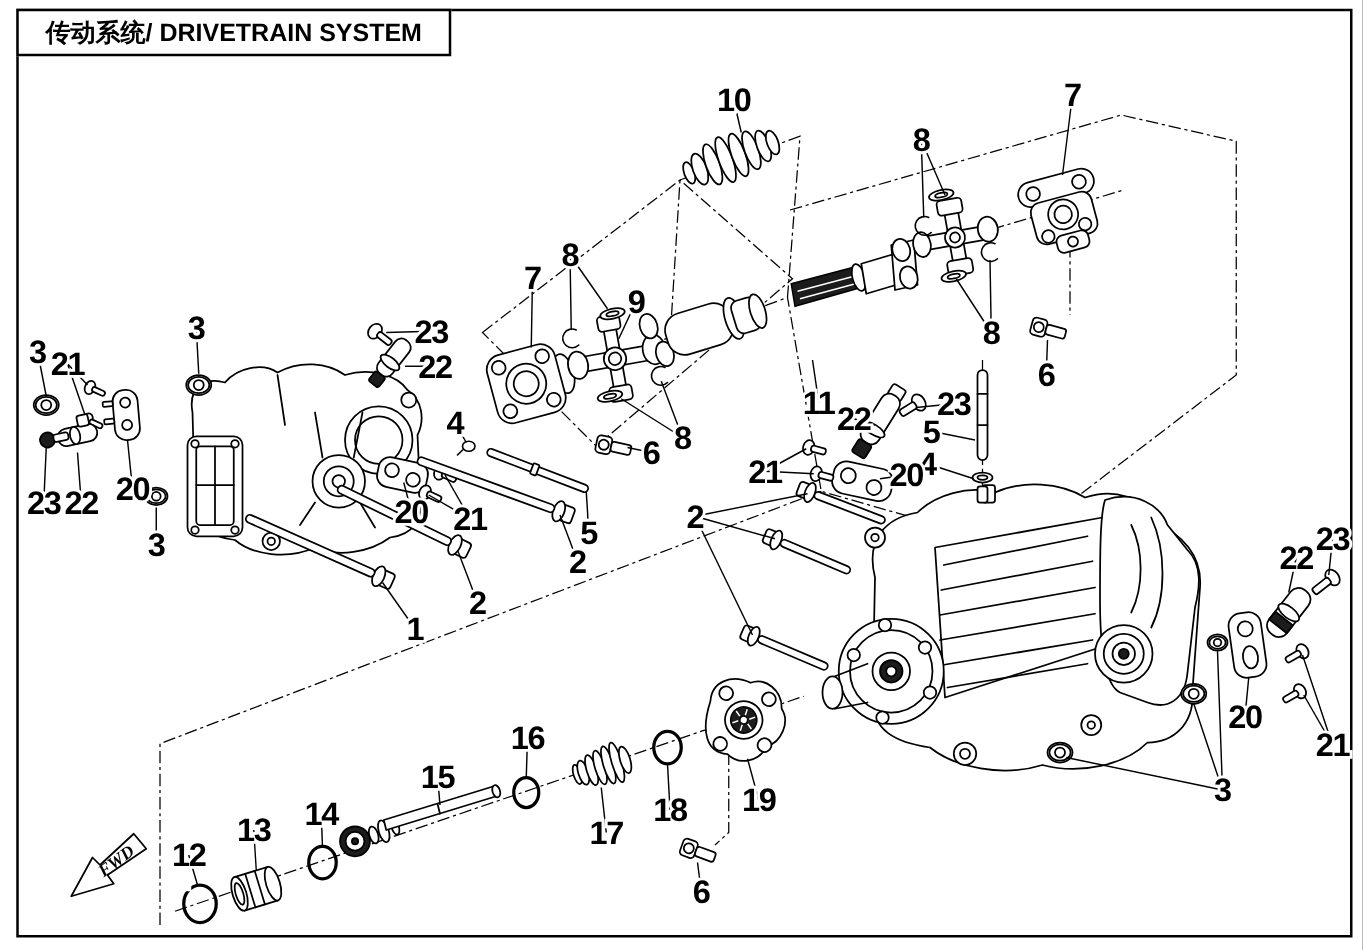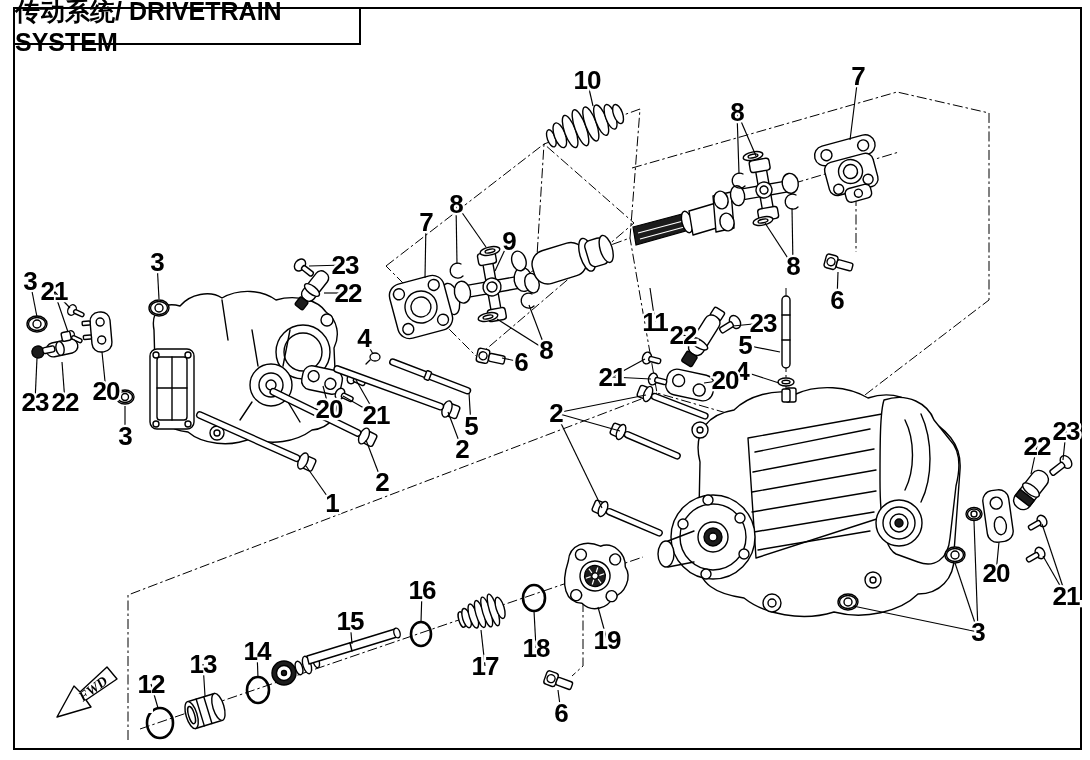--- a/index.html
+++ b/index.html
@@ -3,21 +3,21 @@
 <meta charset="utf-8">
 <style>
   html,body{margin:0;padding:0;background:#888;}
   .stage{position:relative;width:1090px;height:760px;background:#fff;overflow:hidden;
          font-family:"Liberation Sans",sans-serif;}
   .page-border{position:absolute;left:13px;top:7px;width:1069px;height:743px;
                border:2.5px solid #000;box-sizing:border-box;}
   .title-box{position:absolute;left:13px;top:7px;width:348px;height:38px;
              border:2.5px solid #000;box-sizing:border-box;background:#fff;
              display:flex;align-items:center;justify-content:center;
-             font-weight:bold;font-size:25px;color:#000;letter-spacing:0px;}
+             font-weight:bold;font-size:20px;color:#000;letter-spacing:0px;}
   svg.diagram{position:absolute;left:0;top:0;}
   .p{fill:#fff;stroke:#000;stroke-width:1.4;stroke-linejoin:round;stroke-linecap:round;}
   .ln{fill:none;stroke:#000;stroke-width:1.3;stroke-linecap:round;}
   .thk{fill:none;stroke:#000;stroke-width:2.6;}
   .dk{fill:#1c1c1c;stroke:#000;stroke-width:1.2;}
   .wln{stroke:#fff;stroke-width:1.2;fill:none;}
   .phantom{fill:none;stroke:#000;stroke-width:1;stroke-dasharray:10 3 2.5 3;}
   .leader{stroke:#000;stroke-width:1.15;}
   .callout-num{font:bold 26px "Liberation Sans",sans-serif;letter-spacing:-1px;
                text-anchor:middle;dominant-baseline:central;

